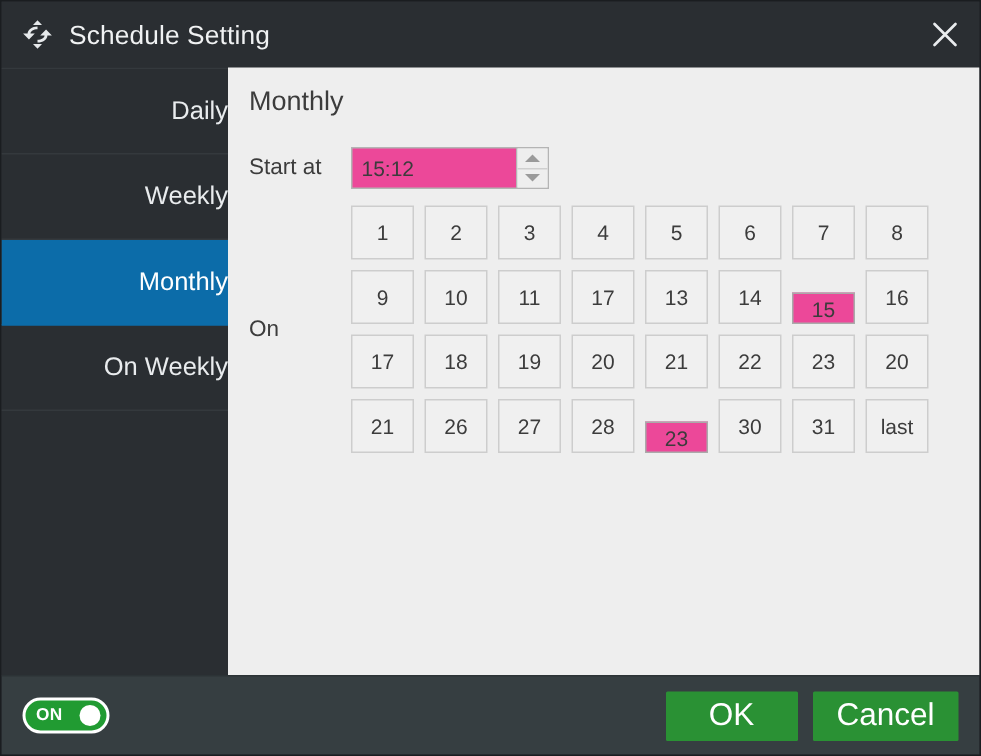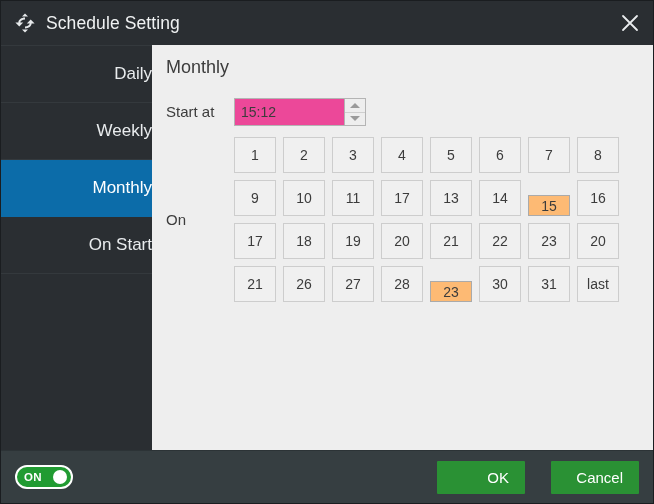--- a/index.html
+++ b/index.html
@@ -197,21 +197,21 @@
     display: flex;
     align-items: center;
     justify-content: center;
     font-size: 14px;
     color: #3c3c3c;
     cursor: pointer;
     user-select: none;
     box-sizing: border-box;
   }
   .day-cell.selected {
-    background: #fdba74;
+    background: #ec4899;
     border-color: #aaaaaa;
     color: #3c3c3c;
     margin-top: 15px;
   }
 
   
   .footer {
     height: 53px;
     flex: 0 0 53px;
     background: #363e41;
@@ -251,27 +251,26 @@
     background: #ffffff;
   }
   .footer-spacer { flex: 1 1 auto; }
   .btn {
     height: 33px;
     min-width: 88px;
     background: #2a9134;
     border: none;
     color: #ffffff;
     font-family: "Liberation Sans", sans-serif;
-    font-size: 15px;
+    font-size: 21px;
     cursor: pointer;
     padding: 0 16px;
     border-radius: 1px;
-    text-align: right;
-  }
-  .btn + .btn { margin-left: 26px; }
+  }
+  .btn + .btn { margin-left: 10px; }
 </style>
 </head>
 <body>
 
 <div class="window">
 
   <div class="titlebar">
     <span class="title-icon">
       <svg width="22" height="22" viewBox="0 0 22 22">
         <path d="M11 1.5 L14 4.6 L8 4.6 Z" fill="#e6e9eb"></path>
@@ -294,21 +293,21 @@
       <div class="side-item">
         <span>Daily</span>
       </div>
       <div class="side-item">
         <span>Weekly</span>
       </div>
       <div class="side-item active">
         <span>Monthly</span>
       </div>
       <div class="side-item">
-        <span>On Start</span>
+        <span>On Weekly</span>
       </div>
       <div class="sidebar-filler"></div>
     </div>
 
     <div class="content">
 
       <div class="panel-title">Monthly</div>
 
       <div class="form-row row-start">
         <div class="form-label">Start at</div>

